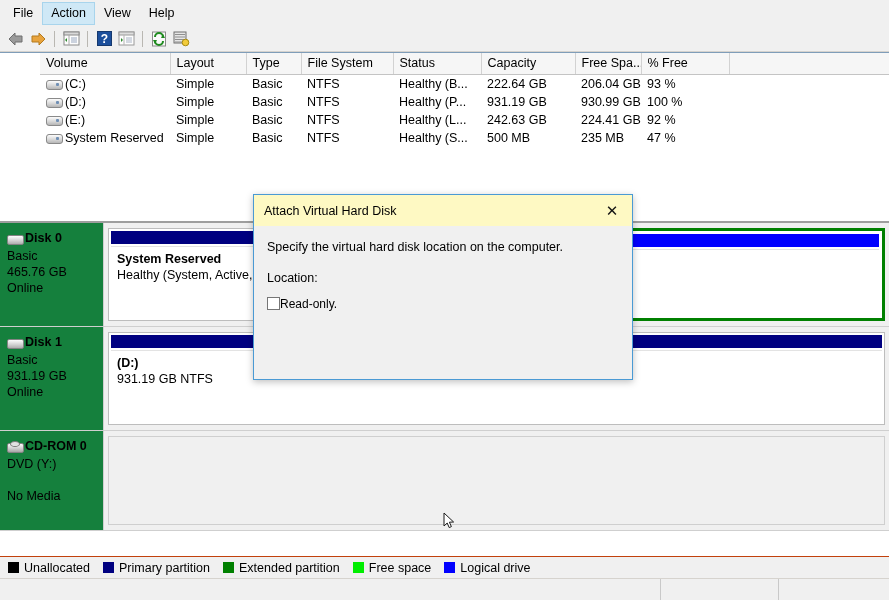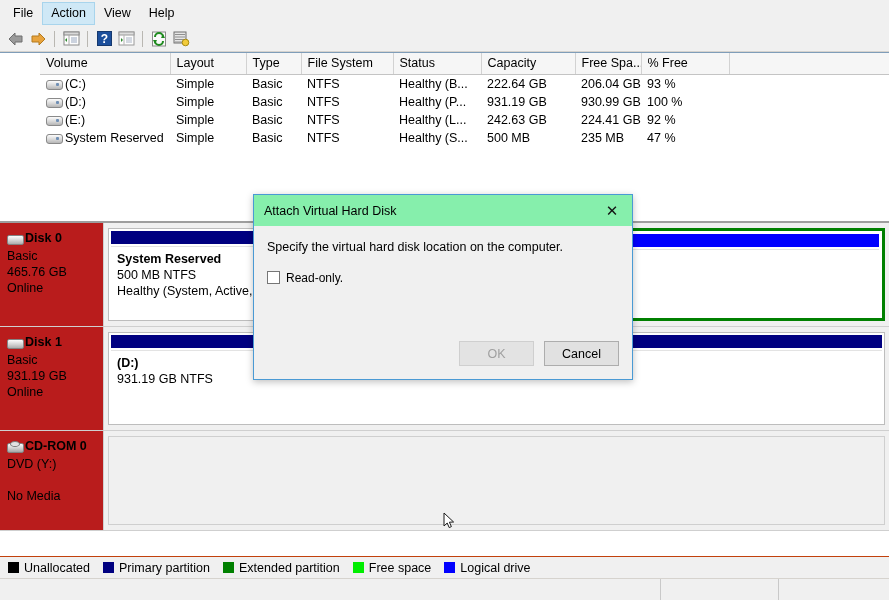--- a/index.html
+++ b/index.html
@@ -131,21 +131,21 @@
   .disk-row {
     display: flex;
     border-bottom: 1px solid #cfcfcf;
     background: #f0f0f0;
     height: 104px;
   }
   .disk-row.cd { height: 100px; border-bottom: 1px solid #cfcfcf; }
   .disk-info {
     width: 104px;
     flex: 0 0 104px;
-    background: #b91c1c;
+    background: #15803d;
     border-right: 1px solid #cfcfcf;
     padding: 7px 6px 0 7px;
     font-size: 12.5px;
     line-height: 16px;
   }
   .disk-title {
     font-weight: bold;
     font-size: 12.5px;
     display: flex; align-items: center;
     margin-bottom: 2px;
@@ -258,21 +258,21 @@
     width: 380px; height: 186px;
     background: #f0f0f0;
     border: 1px solid #4a9ad4;
     box-shadow: 0 2px 7px rgba(0,0,0,0.25);
     pointer-events: auto;
     display: flex; flex-direction: column;
   }
   .dlg-title {
     height: 31px;
     flex: 0 0 31px;
-    background: #86efac;
+    background: #fef9c3;
     display: flex; align-items: center;
     padding-left: 10px;
     font-size: 12.5px;
   }
   .dlg-title-text { flex: 1 1 auto; }
   .dlg-close {
     width: 40px; height: 30px;
     display: flex; align-items: center; justify-content: center;
     font-size: 15px;
     color: #111;
@@ -309,21 +309,21 @@
   }
   .btn.focus {
     border: 2px solid #0078d7;
     background: #e1e1e1;
   }
   .btn.disabled {
     color: #a0a0a0;
     background: #e3e3e3;
     border: 1px solid #cfcfcf;
   }
-  .chk-row { display: flex; align-items: flex-start; gap: 6px; margin-top: 12px; }
+  .chk-row { display: flex; align-items: flex-start; gap: 0; margin-top: 12px; }
   .chkbox {
     width: 13px; height: 13px;
     background: #ffffff;
     border: 1px solid #767676;
     display: inline-block;
   }
   .dlg-actions {
     position: absolute;
     right: 13px; bottom: 13px;
     display: flex; gap: 10px;
@@ -498,21 +498,20 @@
         </div>
         <div class="disk-meta">Basic</div>
         <div class="disk-meta">465.76 GB</div>
         <div class="disk-meta">Online</div>
       </div>
       <div class="parts">
         <div class="part" style="flex:0 0 161px">
           <div class="cap" style="background:#000080"></div>
           <div class="body">
             <div class="pname">System Reserved</div>
-            <div>500 MB NTFS</div>
             <div>Healthy (System, Active,</div>
           </div>
         </div>
         <div class="part extended" style="flex:1 1 auto">
           <div class="cap" style="background:#0000ff"></div>
           <div class="body">
             <div class="pname">(E:)</div>
             <div>242.63 GB NTFS</div>
             <div>Healthy (Logical Drive)</div>
           </div>
@@ -587,28 +586,25 @@
   </div>
 
   <div class="dlg-overlay">
     <div class="dialog">
       <div class="dlg-title">
         <span class="dlg-title-text">Attach Virtual Hard Disk</span>
         <span class="dlg-close">✕</span>
       </div>
       <div class="dlg-body">
         <div class="dlg-desc">Specify the virtual hard disk location on the computer.</div>
+        <div class="dlg-label">Location:</div>
         <div class="chk-row">
           <span class="chkbox"></span>
           <span>Read-only.</span>
         </div>
-        <div class="dlg-actions">
-          <button class="btn wide disabled" disabled="">OK</button>
-          <button class="btn wide">Cancel</button>
-        </div>
       </div>
     </div>
   </div>
 
   <div class="cursor-arrow">
     <svg width="12" height="18" viewBox="0 0 12 18">
       <path d="M1 1 L1 14 L4.2 11 L6.2 15.6 L8.4 14.6 L6.4 10.2 L10.6 10 Z" fill="#ffffff" stroke="#1a1a1a" stroke-width="1" stroke-linejoin="round"></path>
     </svg>
   </div>
 

